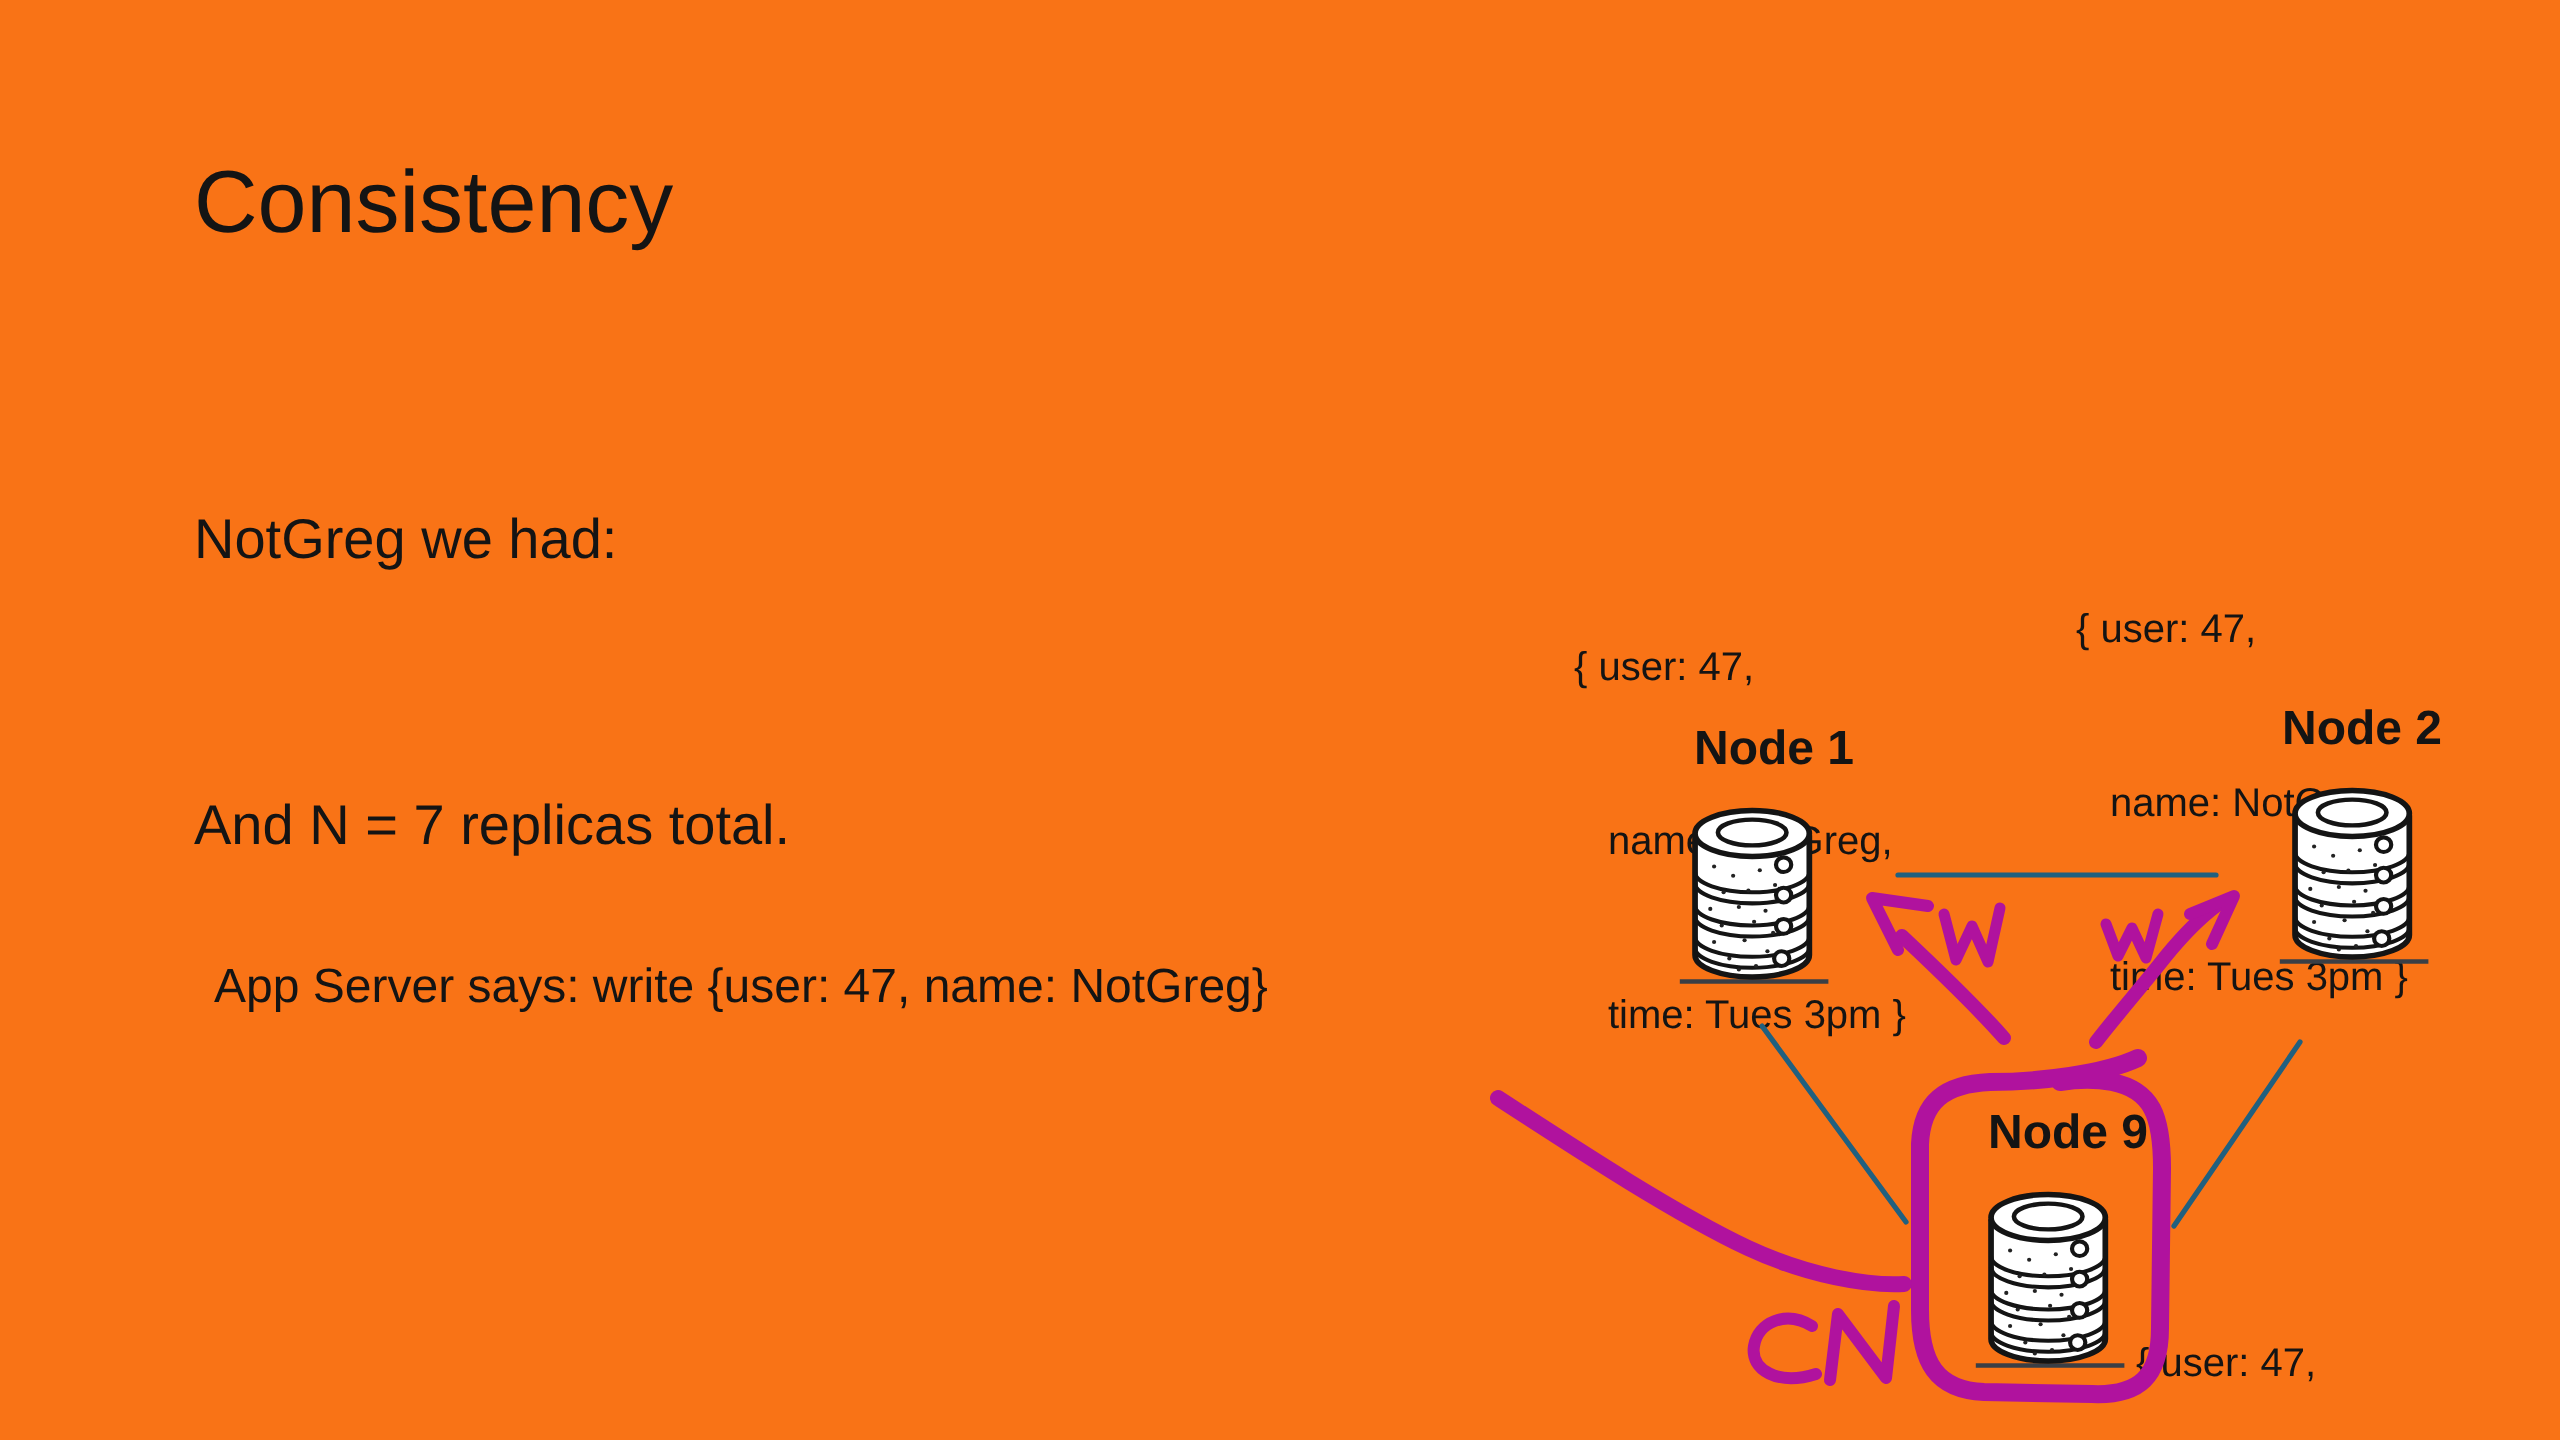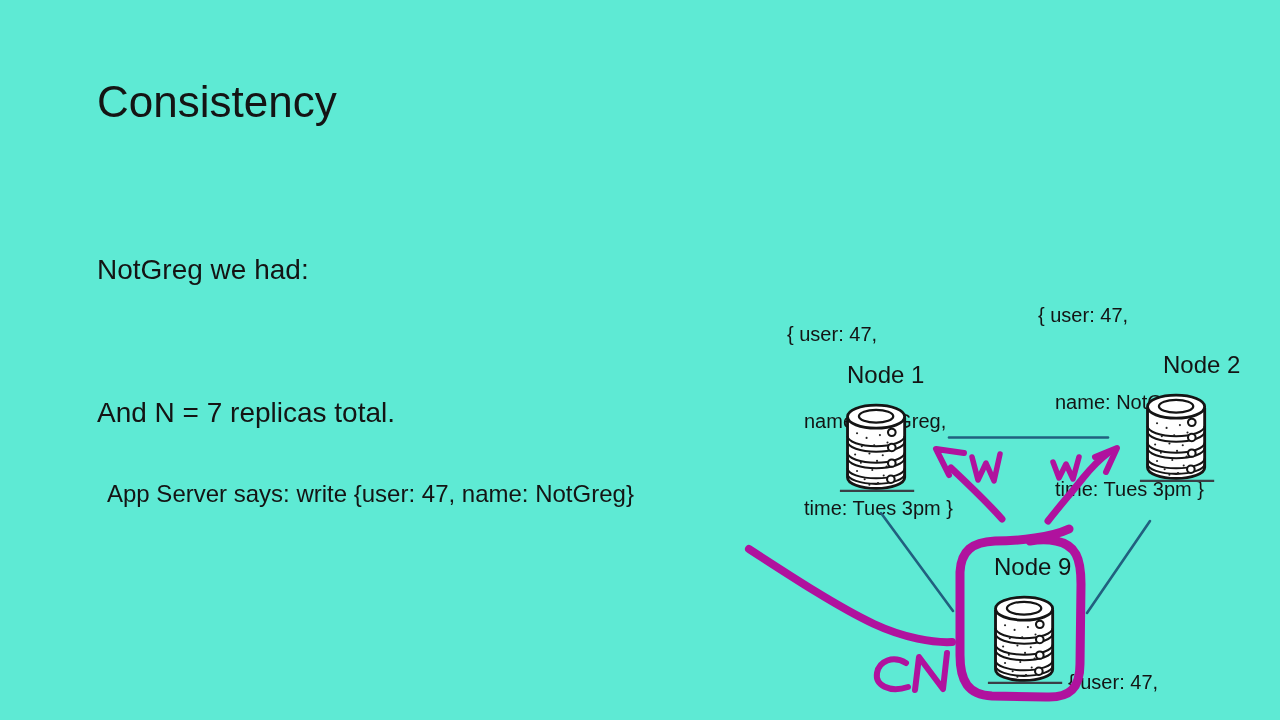--- a/index.html
+++ b/index.html
@@ -1,19 +1,19 @@
 <!DOCTYPE html>
 <html style="--ink: #b0129e; --edge: #21607f; --text: #141414;"><head>
 <meta charset="utf-8">
 <style>
   :root { --ink:#b0129e; --edge:#21607f; --text:#141414; }
   html,body { margin:0; padding:0; background:#888; }
   .slide {
     position:relative; width:1280px; height:720px; margin:0 auto;
-    background:#5eead4; overflow:hidden;
+    background:#f97316; overflow:hidden;
     font-family:"Liberation Sans", sans-serif; color:var(--text);
   }
   .title {
     position:absolute; left:97px; top:78px; margin:0;
     font-size:44px; font-weight:500; line-height:1.1;
   }
   .body-block {
     position:absolute; left:97px; top:151px;
     font-size:28px; line-height:47.5px; white-space:pre;
   }
@@ -21,23 +21,23 @@
     position:absolute; left:107px; top:477px;
     font-size:24px; line-height:34px; white-space:pre;
   }
   .record {
     position:absolute; font-size:20px; line-height:29px; white-space:pre;
   }
   .record .indent { margin-left:17px; }
   .record-1 { left:787px;  top:262px; }
   .record-2 { left:1038px; top:243px; }
   .record-3 { left:1068px; top:610px; }
-  .node-label { position:absolute; font-size:24px; line-height:26px; }
+  .node-label { position:absolute; font-size:24px; line-height:26px;font-weight:bold; }
   .label-1 { left:847px;  top:362px; }
-  .label-2 { left:1141px; top:352px;margin-left:22px; }
+  .label-2 { left:1141px; top:352px; }
   .label-3 { left:994px;  top:554px; }
   .dbicon { position:absolute; width:80px; height:92px; }
   .db-1 { left:838px;  top:402px; }
   .db-2 { left:1138px; top:392px; }
   .db-3 { left:986px;  top:594px; }
   .overlay {
     position:absolute; left:0; top:0; width:1280px; height:720px;
     pointer-events:none; z-index:5;
   }
   .edge-line { stroke:var(--edge); stroke-width:2.6; fill:none; stroke-linecap:round; }

